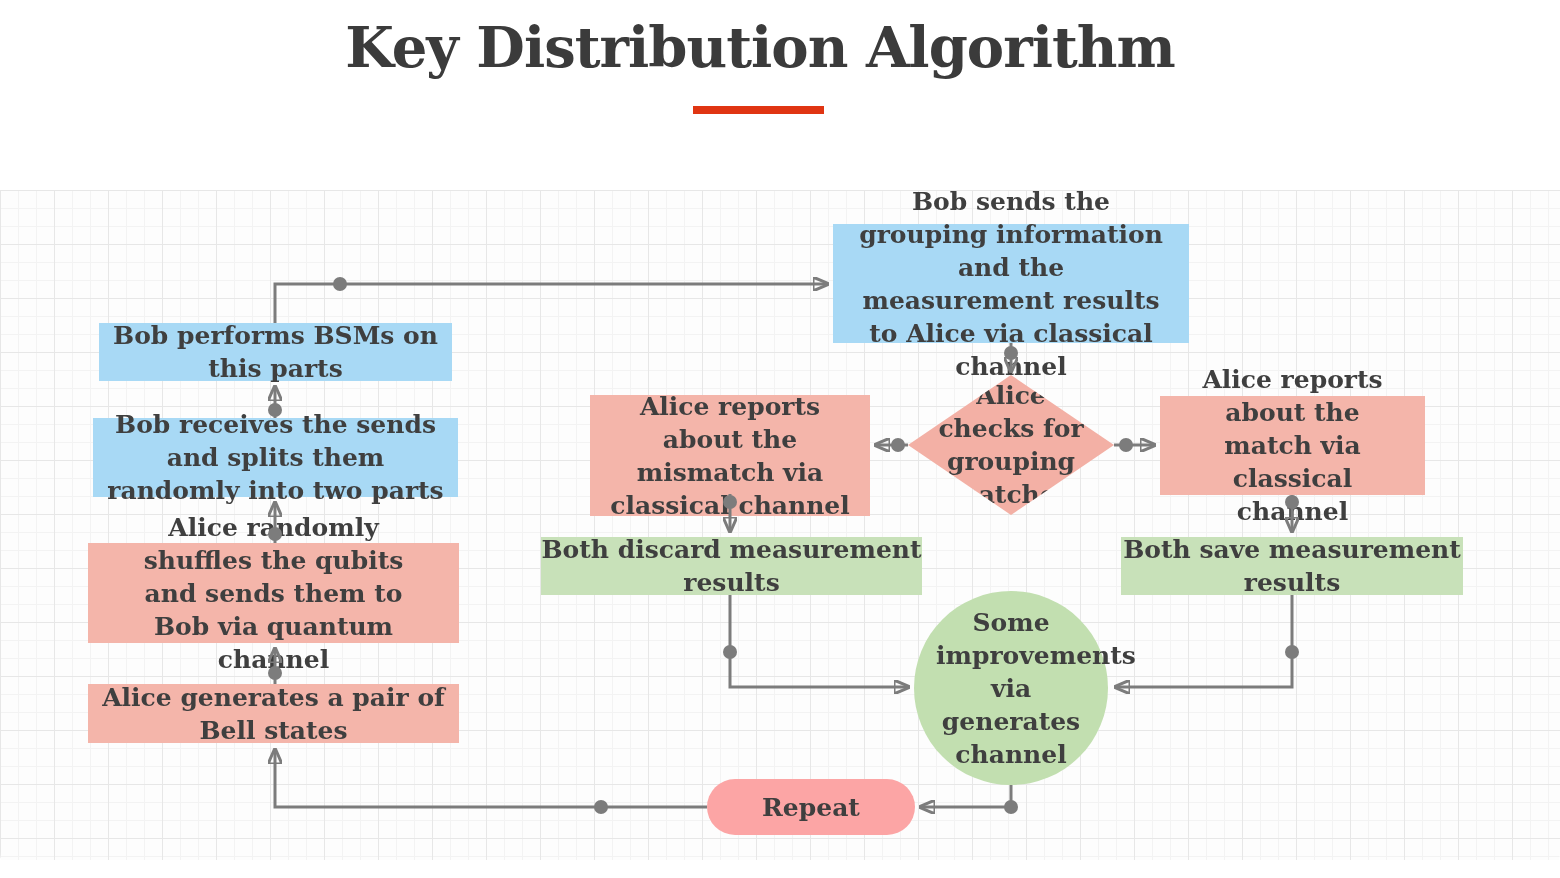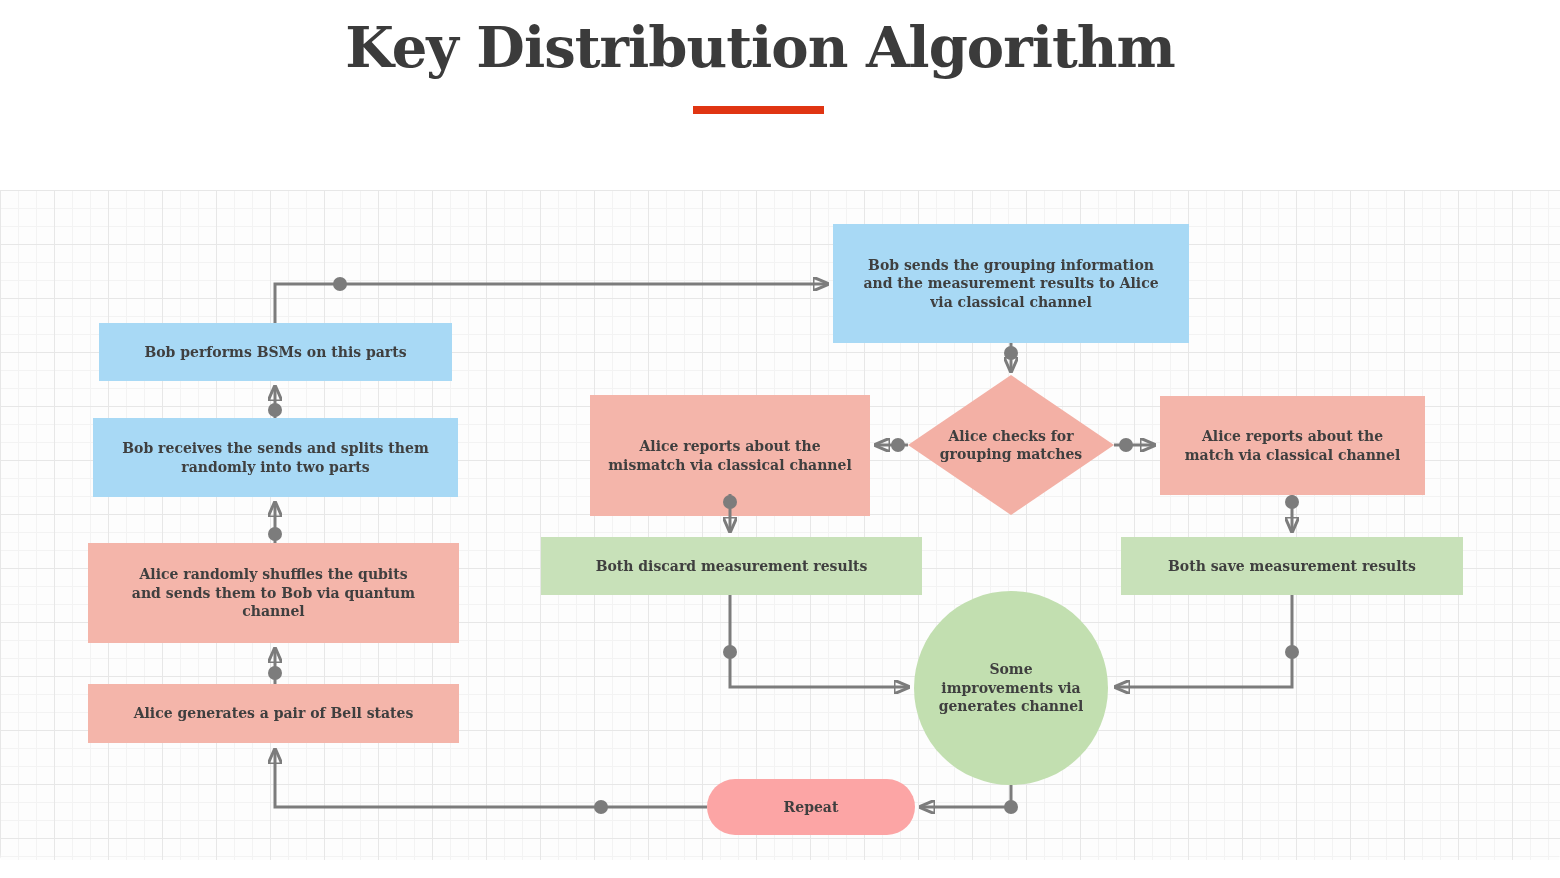--- a/index.html
+++ b/index.html
@@ -41,21 +41,21 @@
       linear-gradient(#f3f3f3 1px, transparent 1px),
       linear-gradient(90deg,#f3f3f3 1px, transparent 1px);
     background-size:54px 54px,54px 54px,18px 18px,18px 18px;
   }
   
   .node{
     position:absolute;
     display:flex;align-items:center;justify-content:center;
     text-align:center;
     font-weight:bold;
-    font-size:14px;
+    font-size:25px;
     line-height:1.32;
     color:#3f3f3f;
     box-sizing:border-box;
   }
   .blue  {background:#a8d9f5;}
   .pink  {background:#f4b5aa;}
   .green {background:#c8e1b9;}
   .diamond{
     background:#f3b0a5;
     clip-path:polygon(50% 0,100% 50%,50% 100%,0 50%);

